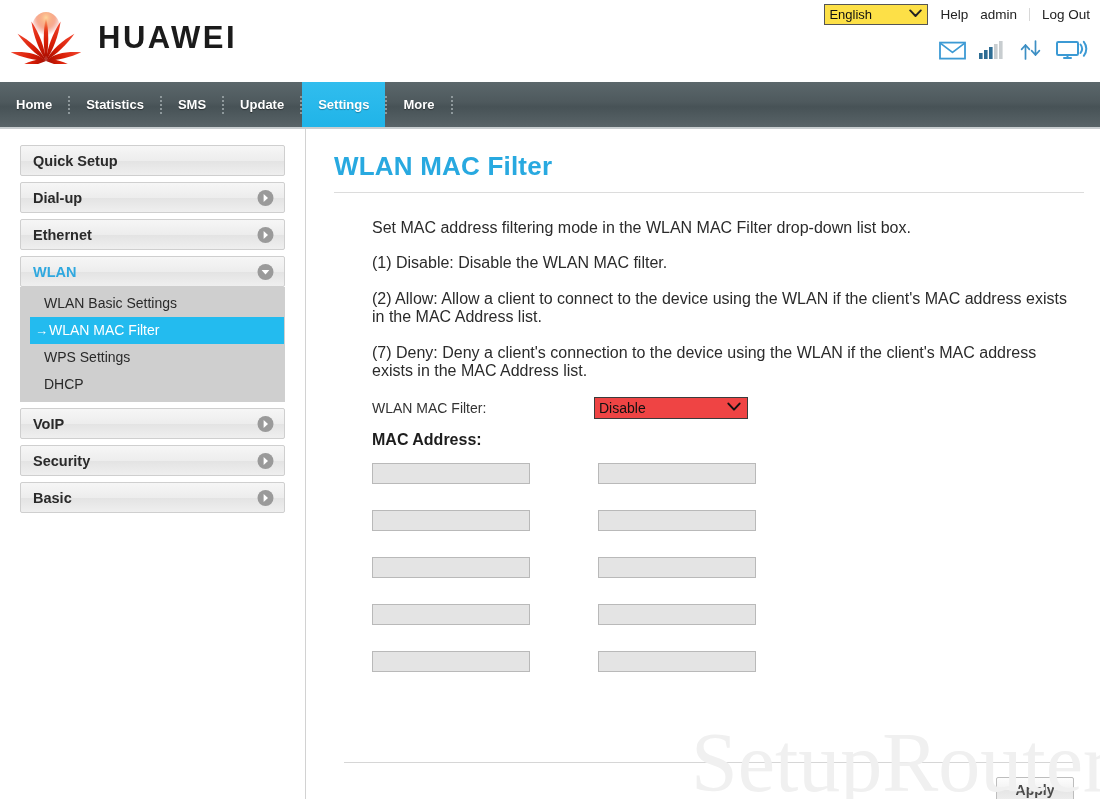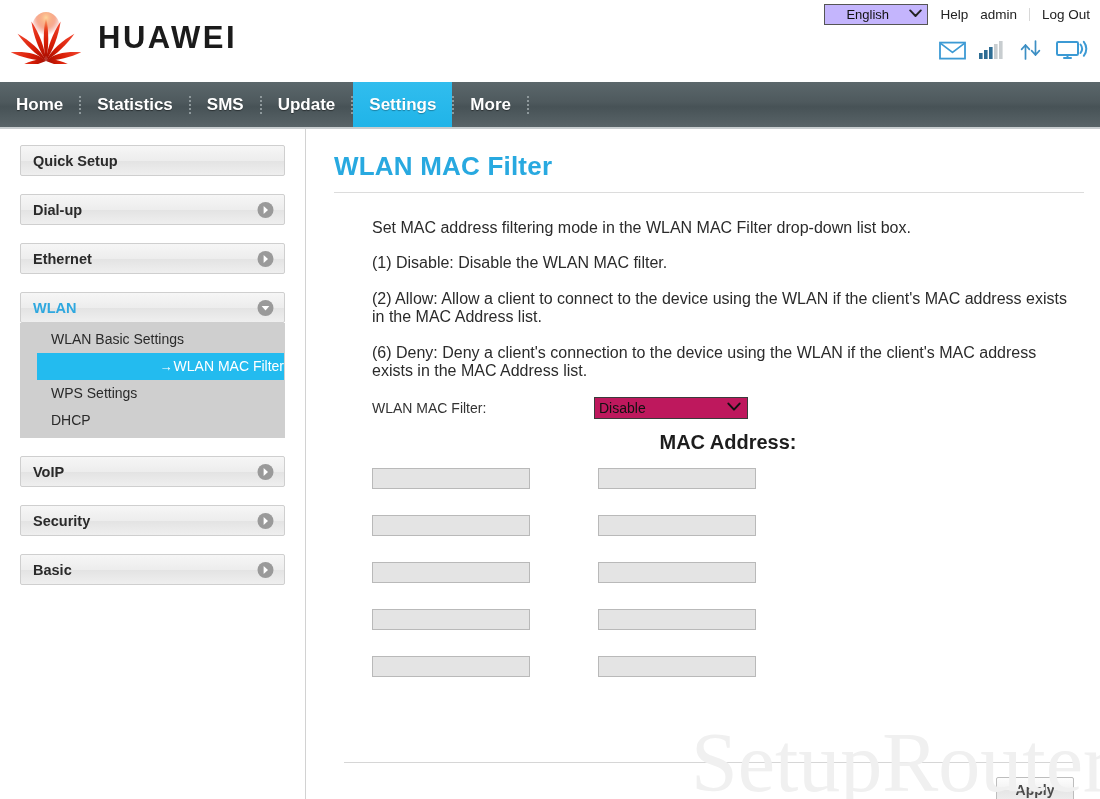--- a/index.html
+++ b/index.html
@@ -51,26 +51,26 @@
     top: 4px;
     display: flex;
     align-items: center;
     font-size: 13.5px;
     color: #222;
   }
   .lang-select {
     font-family: "Liberation Sans", sans-serif;
     font-size: 13px;
     color: #111;
-    background: #c4b5fd;
+    background: #fde047;
     border: 1px solid #555;
     border-radius: 0;
     width: 104px;
     height: 21px;
-    padding: 0 2px 0 21px;
+    padding: 0 2px 0 4px;
     appearance: none;
     -webkit-appearance: none;
     position: relative;
   }
   .lang-wrap {
     position: relative;
     display: inline-block;
     height: 21px;
   }
   .lang-chevron {
@@ -112,21 +112,21 @@
     border-bottom: 2px solid #c9ced0;
     display: flex;
     align-items: stretch;
     box-sizing: border-box;
   }
   .nav-item {
     display: flex;
     align-items: center;
     padding: 0 16px;
     color: #ffffff;
-    font-size: 17px;
+    font-size: 13px;
     font-weight: bold;
     text-shadow: 0 1px 1px rgba(0,0,0,0.45);
     cursor: pointer;
     white-space: nowrap;
     font-family: "Liberation Sans", sans-serif;
   }
   .nav-item.active {
     background: linear-gradient(to bottom, #31bdee 0%, #20b4e8 100%);
     color: #ffffff;
     text-shadow: 0 1px 1px rgba(0,0,0,0.30);
@@ -151,21 +151,21 @@
 
   
   .sidebar {
     width: 306px;
     min-width: 306px;
     padding: 16px 20px 0 20px;
     box-sizing: border-box;
     border-right: 1px solid #d2d2d2;
     background: #ffffff;
   }
-  .side-group { margin-bottom: 18px; border-radius: 13px; }
+  .side-group { margin-bottom: 6px; border-radius: 13px; }
   .side-btn {
     position: relative;
     height: 31px;
     background: linear-gradient(to bottom, #f6f6f6 0%, #ededed 50%, #e3e3e3 51%, #efefef 100%);
     border: 1px solid #cfcfcf;
     border-radius: 2px;
     display: flex;
     align-items: center;
     padding: 0 12px;
     font-size: 14.5px;
@@ -182,36 +182,35 @@
     position: absolute;
     right: 10px;
     top: 50%;
     transform: translateY(-50%);
   }
   .submenu {
     background: #cfcfcf;
     border-left: 1px solid #cfcfcf;
     border-right: 1px solid #cfcfcf;
     border-bottom: 1px solid #cfcfcf;
-    padding: 3px 0 3px 16px;
+    padding: 3px 0 3px 9px;
   }
   .sub-item {
     height: 27px;
     line-height: 27px;
     padding-left: 14px;
     font-size: 14px;
     color: #2a2a2a;
     cursor: pointer;
     white-space: nowrap;
   }
   .sub-item.active {
     background: #23bbef;
     color: #ffffff;
     padding-left: 5px;
-    text-align: right;
   }
   .sub-item .sub-arrow {
     color: #ffffff;
     margin-right: 1px;
     font-size: 13px;
   }
 
   
   .content {
     flex: 1;
@@ -258,40 +257,39 @@
     width: 222px;
     font-size: 14px;
     color: #333;
   }
   .mac-select {
     width: 154px;
     height: 22px;
     font-family: "Liberation Sans", sans-serif;
     font-size: 14px;
     color: #111;
-    background: #be185d;
+    background: #ef4444;
     border: 1px solid #3b3b3b;
     padding: 0 4px;
     appearance: none;
     -webkit-appearance: none;
     box-sizing: border-box;
   }
   .select-wrap { position: relative; display: inline-block; }
   .select-chevron {
     position: absolute;
     right: 7px;
     top: 5px;
     pointer-events: none;
   }
   .mac-heading {
-    font-size: 20px;
+    font-size: 16px;
     font-weight: bold;
     color: #1d1d1d;
     margin: 12px 0 14px 0;
-    text-align: center;
   }
   .mac-grid {
     display: grid;
     grid-template-columns: 158px 68px 158px;
     row-gap: 26px;
   }
   .mac-input {
     width: 158px;
     height: 21px;
     background: #e4e4e4;
@@ -528,21 +526,21 @@
 
   <div class="content">
 
     <h1 class="page-title">WLAN MAC Filter</h1>
     <div class="title-rule"></div>
 
     <div class="desc">
       <p>Set MAC address filtering mode in the WLAN MAC Filter drop-down list box.</p>
       <p>(1) Disable: Disable the WLAN MAC filter.</p>
       <p>(2) Allow: Allow a client to connect to the device using the WLAN if the client's MAC address exists in the MAC Address list.</p>
-      <p>(6) Deny: Deny a client's connection to the device using the WLAN if the client's MAC address exists in the MAC Address list.</p>
+      <p>(7) Deny: Deny a client's connection to the device using the WLAN if the client's MAC address exists in the MAC Address list.</p>
     </div>
 
     <div class="watermark">SetupRouter.com</div>
 
     <div class="form-area">
 
       <div class="form-row">
         <span class="form-label">WLAN MAC Filter:</span>
         <span class="select-wrap">
           <select class="mac-select">

